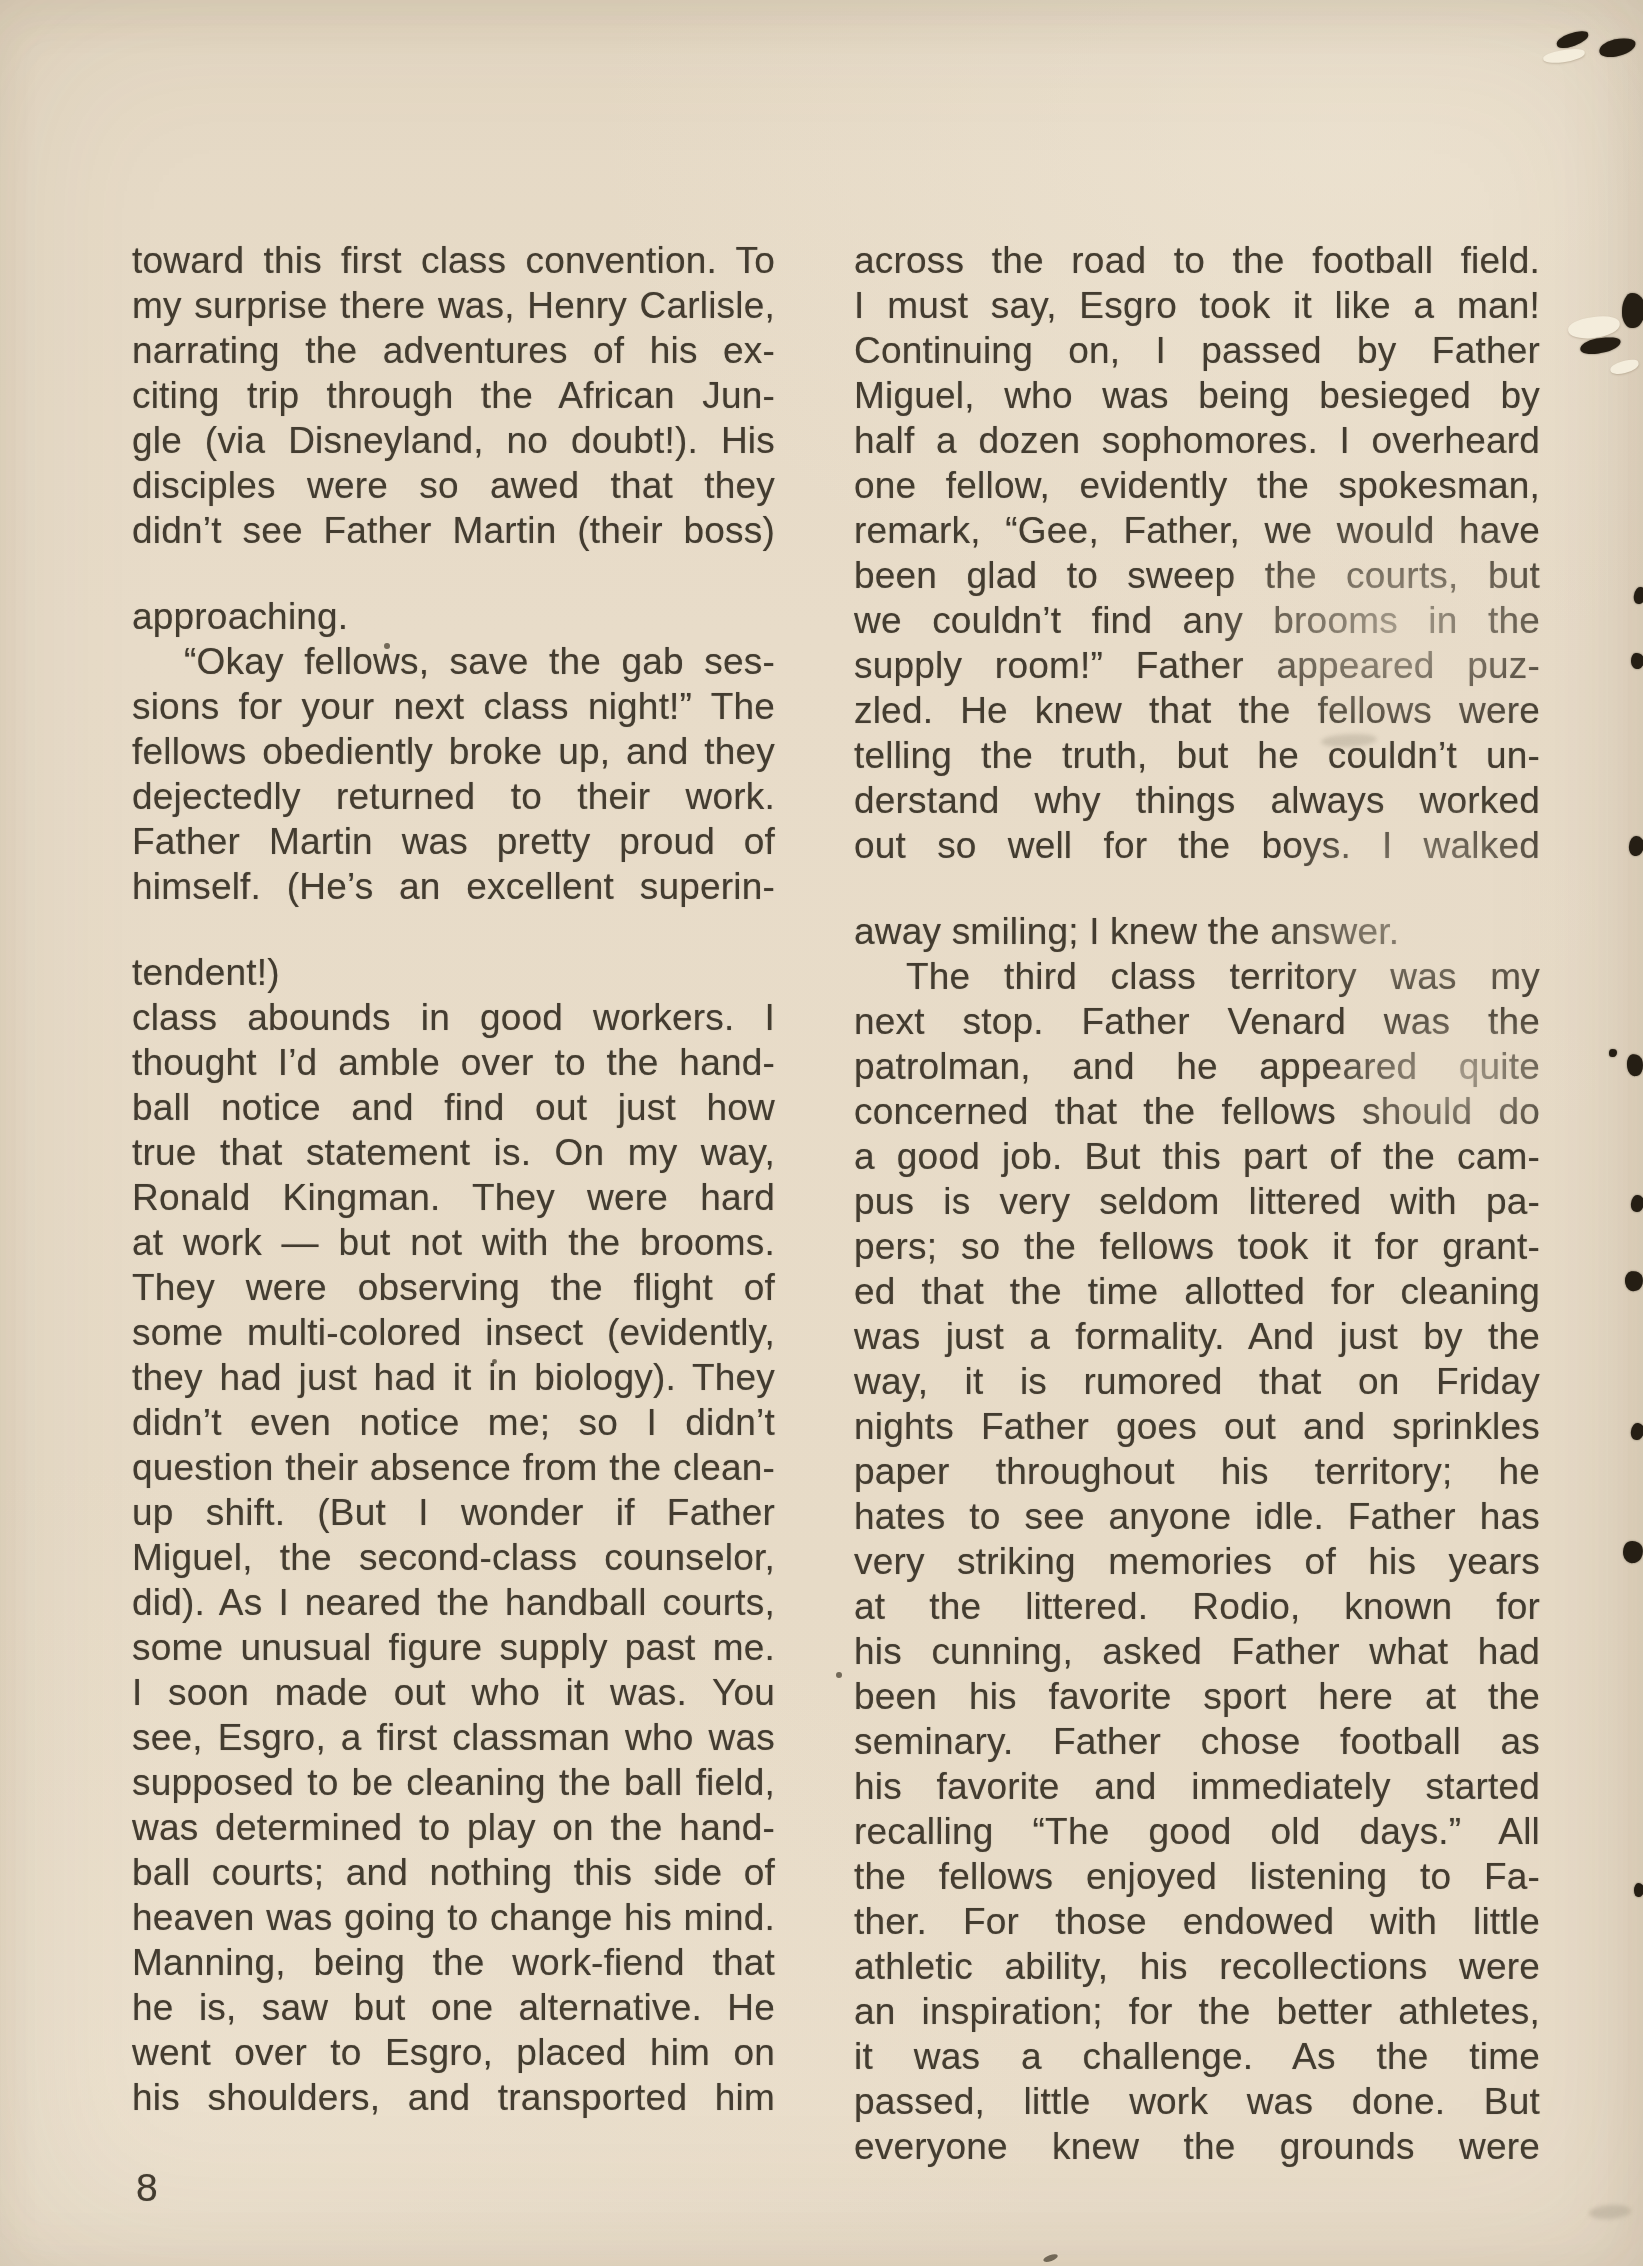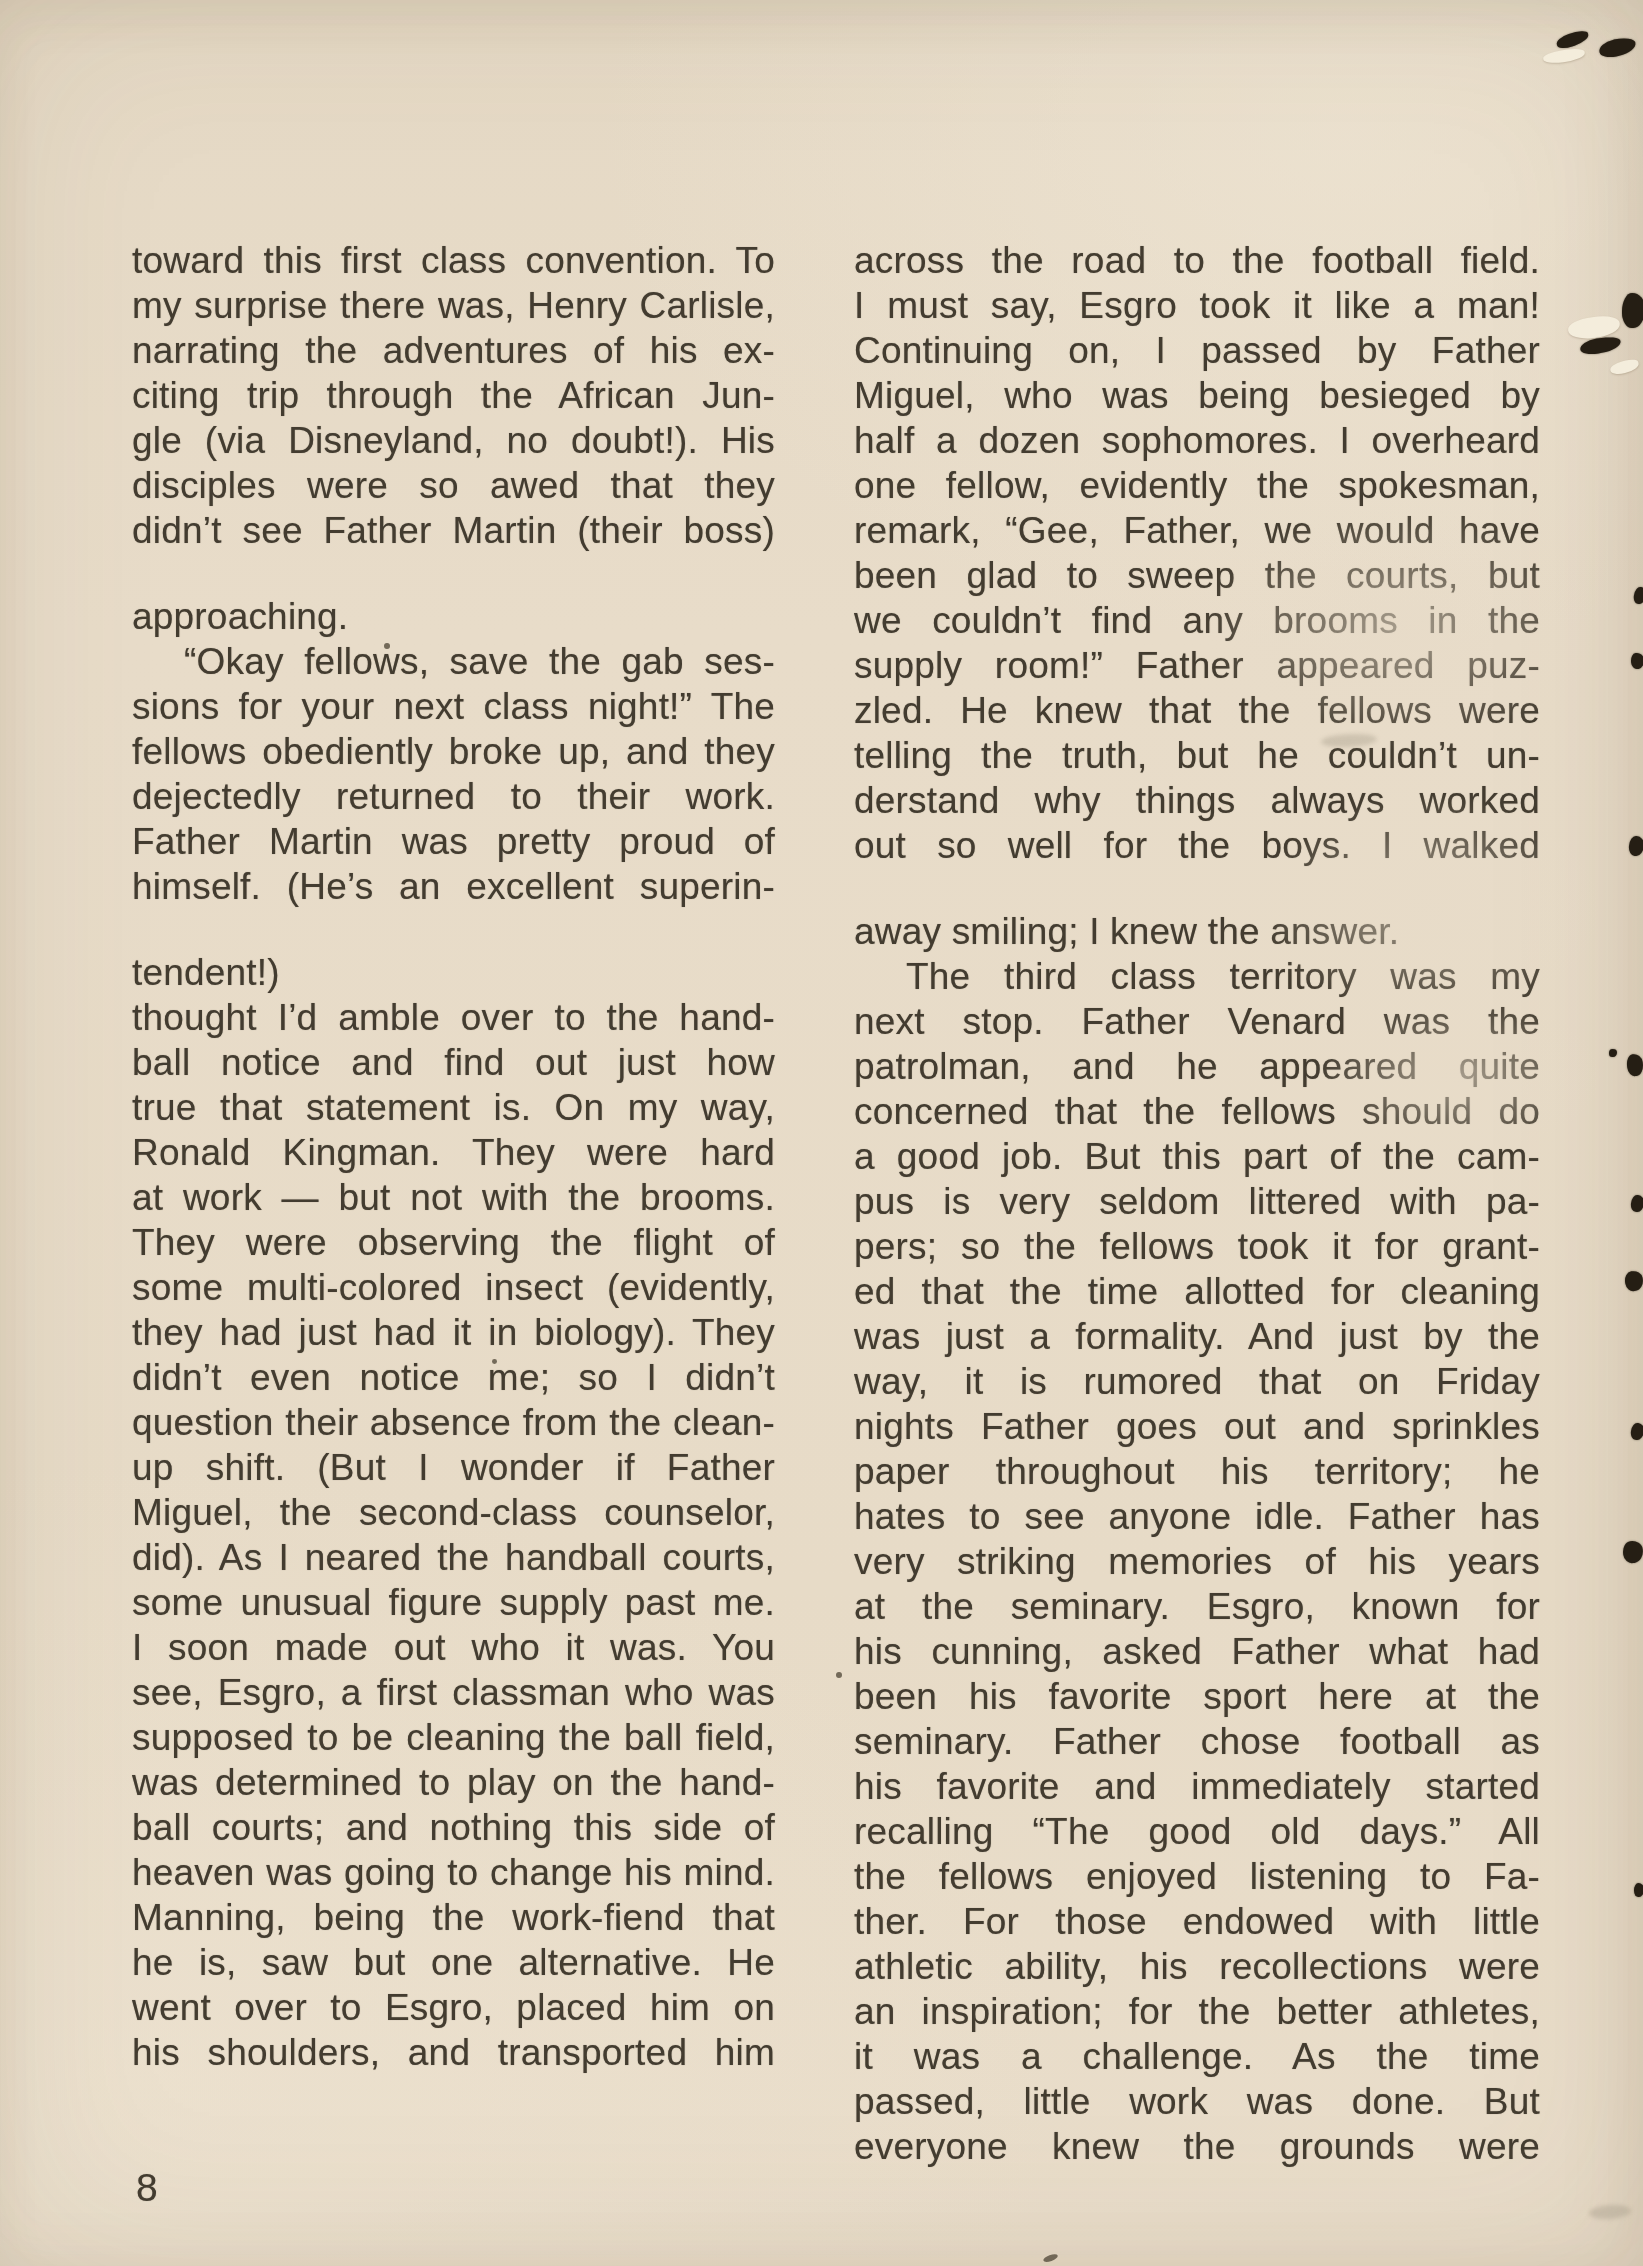--- a/index.html
+++ b/index.html
@@ -61,20 +61,21 @@
       <div class="line">disciples were so awed that they</div>
       <div class="line">didn’t see Father Martin (their boss)</div>
       <div class="line flush">approaching.</div>
       <div class="line indent">“Okay fellows, save the gab ses-</div>
       <div class="line">sions for your next class night!” The</div>
       <div class="line">fellows obediently broke up, and they</div>
       <div class="line">dejectedly returned to their work.</div>
       <div class="line">Father Martin was pretty proud of</div>
       <div class="line">himself. (He’s an excellent superin-</div>
       <div class="line flush">tendent!)</div>
+      <div class="line">class abounds in good workers. I</div>
       <div class="line">thought I’d amble over to the hand-</div>
       <div class="line">ball notice and find out just how</div>
       <div class="line">true that statement is. On my way,</div>
       <div class="line">Ronald Kingman. They were hard</div>
       <div class="line">at work — but not with the brooms.</div>
       <div class="line">They were observing the flight of</div>
       <div class="line">some multi-colored insect (evidently,</div>
       <div class="line">they had just had it in biology). They</div>
       <div class="line">didn’t even notice me; so I didn’t</div>
       <div class="line">question their absence from the clean-</div>
@@ -116,21 +117,21 @@
       <div class="line">a good job. But this part of the cam-</div>
       <div class="line">pus is very seldom littered with pa-</div>
       <div class="line">pers; so the fellows took it for grant-</div>
       <div class="line">ed that the time allotted for cleaning</div>
       <div class="line">was just a formality. And just by the</div>
       <div class="line">way, it is rumored that on Friday</div>
       <div class="line">nights Father goes out and sprinkles</div>
       <div class="line">paper throughout his territory; he</div>
       <div class="line">hates to see anyone idle. Father has</div>
       <div class="line">very striking memories of his years</div>
-      <div class="line">at the seminary. Esgro, known for</div>
+      <div class="line">at the littered. Rodio, known for</div>
       <div class="line">his cunning, asked Father what had</div>
       <div class="line">been his favorite sport here at the</div>
       <div class="line">seminary. Father chose football as</div>
       <div class="line">his favorite and immediately started</div>
       <div class="line">recalling “The good old days.” All</div>
       <div class="line">the fellows enjoyed listening to Fa-</div>
       <div class="line">ther. For those endowed with little</div>
       <div class="line">athletic ability, his recollections were</div>
       <div class="line">an inspiration; for the better athletes,</div>
       <div class="line">it was a challenge. As the time</div>

